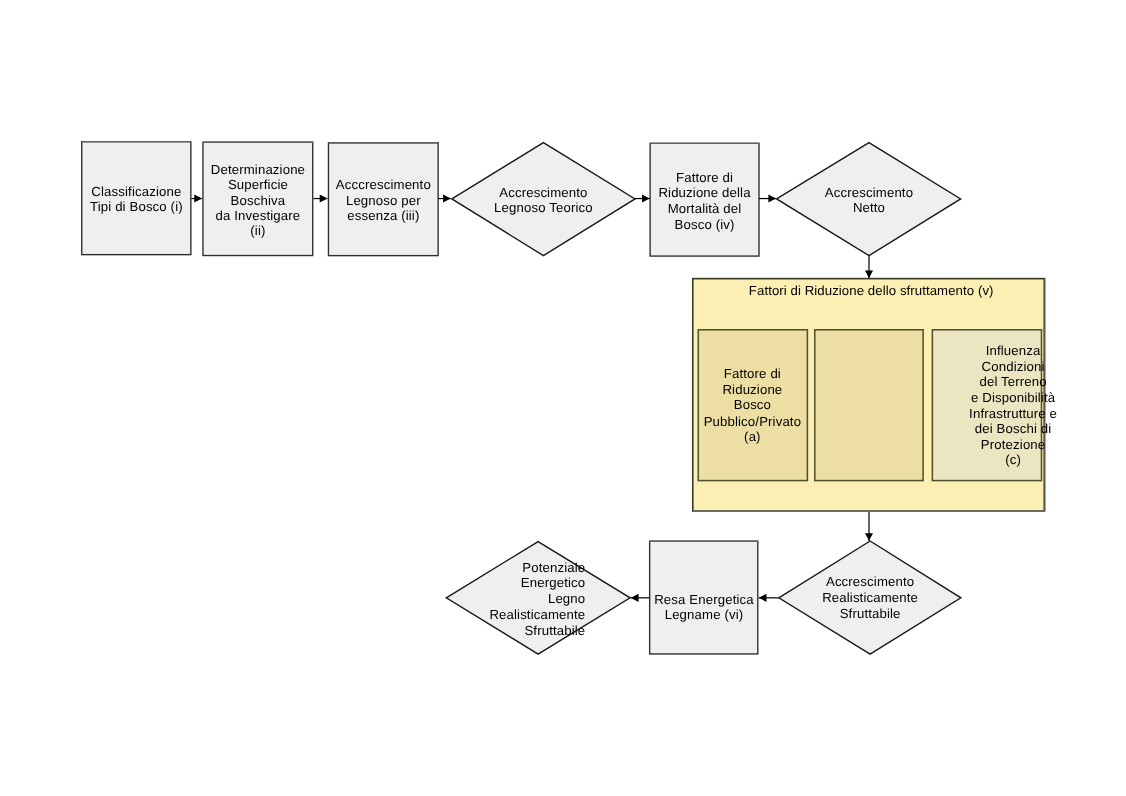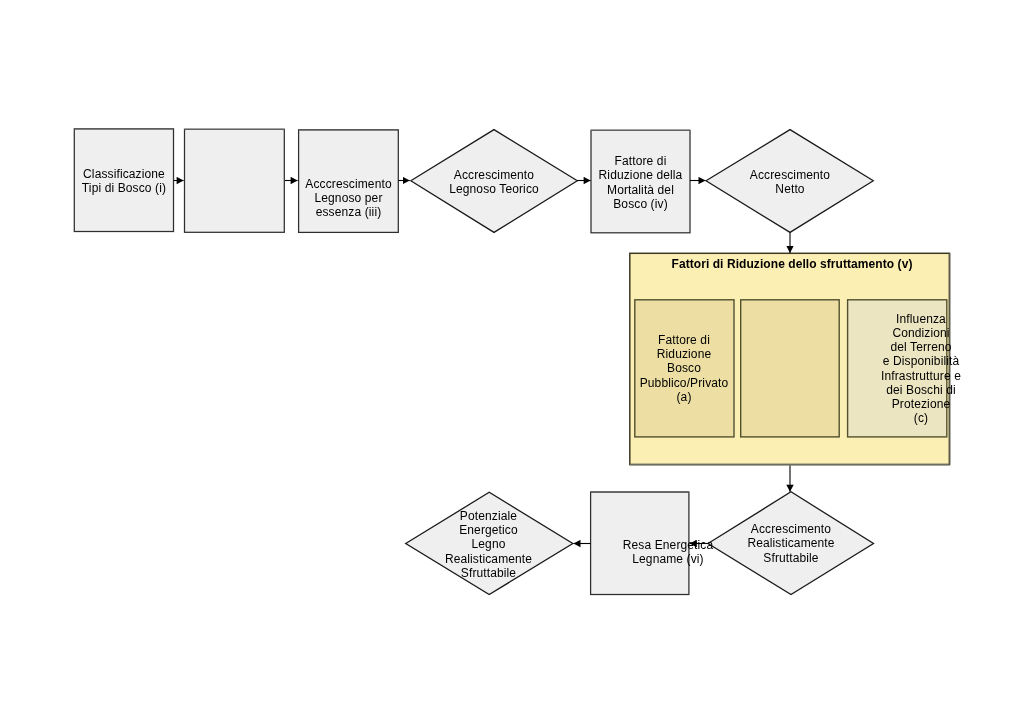--- a/index.html
+++ b/index.html
@@ -45,21 +45,21 @@
     color: #000000;
     white-space: pre-line;
     letter-spacing: 0.12px;
   }
   .txt-mid {
     display: flex;
     align-items: center;
     justify-content: center;
   }
   .bold {
-    font-weight: bold;
+    font-weight: normal;
     letter-spacing: 0.07px;
   }
 </style>
 </head>
 <body>
 
 <div id="canvas">
 
   <svg class="layer" id="shape-layer" viewBox="0 0 1024 724">
     <defs>
@@ -114,22 +114,27 @@
 
     <line x1="707.8" y1="543.5" x2="689.8" y2="543.5" stroke="#000" stroke-width="1.1" marker-end="url(#arrow)"></line>
     <line x1="590.5" y1="543.5" x2="573.5" y2="543.5" stroke="#000" stroke-width="1.1" marker-end="url(#arrow)"></line>
   </svg>
 
   <div id="text-layer">
 
     <div class="txt txt-mid" style="left:74px; top:129px; width:100px; height:104px;">Classificazione
 Tipi di Bosco (i)</div>
 
+    <div class="txt txt-mid" style="left:184px; top:130px; width:101px; height:104px;">Determinazione
+Superficie
+Boschiva
+da Investigare
+(ii)</div>
 
-    <div class="txt txt-mid" style="left:298px; top:130px; width:101px; height:104px;margin-top:16px;">Acccrescimento
+    <div class="txt txt-mid" style="left:298px; top:130px; width:101px; height:104px;">Acccrescimento
 Legnoso per
 essenza (iii)</div>
 
     <div class="txt txt-mid" style="left:411px; top:130px; width:166px; height:104px;">Accrescimento
 Legnoso Teorico</div>
 
     <div class="txt txt-mid" style="left:591px; top:131px; width:99px; height:103px;">Fattore di
 Riduzione della
 Mortalità del
 Bosco (iv)</div>
@@ -152,23 +157,23 @@
 e Disponibilità
 Infrastrutture e
 dei Boschi di
 Protezione
 (c)</div>
 
     <div class="txt txt-mid" style="left:708px; top:492px; width:166px; height:103px;">Accrescimento
 Realisticamente
 Sfruttabile</div>
 
-    <div class="txt txt-mid" style="left:591px; top:493px; width:98px; height:118px;margin-left:28px;">Resa Energetica
+    <div class="txt txt-mid" style="left:591px; top:493px; width:98px; height:118px;">Resa Energetica
 Legname (vi)</div>
 
-    <div class="txt txt-mid" style="left:405px; top:493px; width:167px; height:103px;">Potenziale
+    <div class="txt txt-mid" style="left:405px; top:493px; width:167px; height:103px;text-align:right;">Potenziale
 Energetico
 Legno
 Realisticamente
 Sfruttabile</div>
 
   </div>
 </div>
 
 </body></html>

